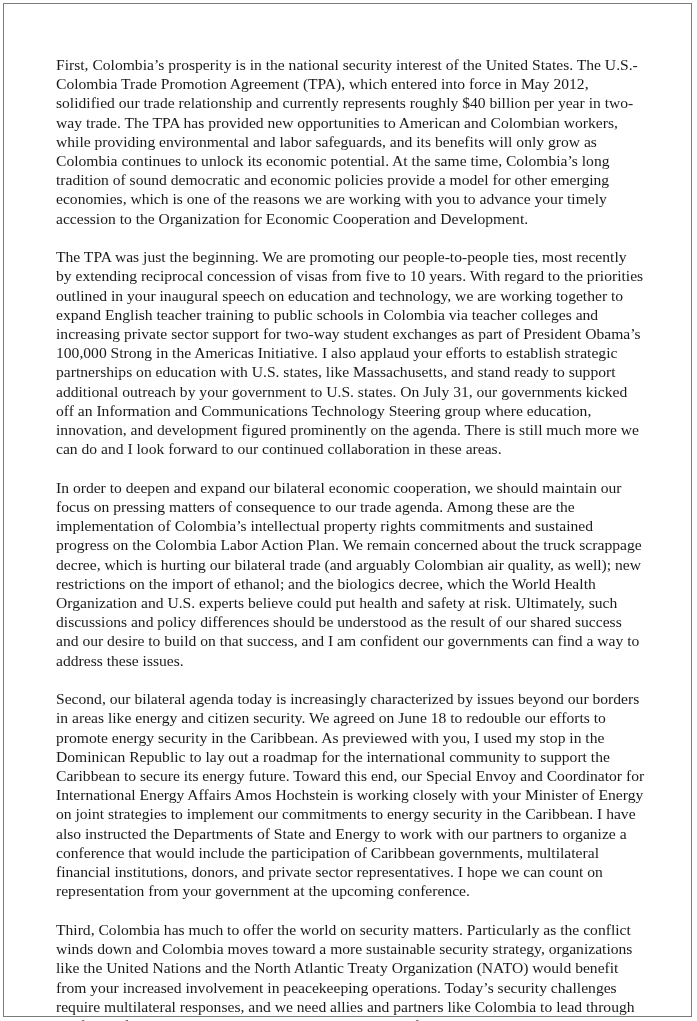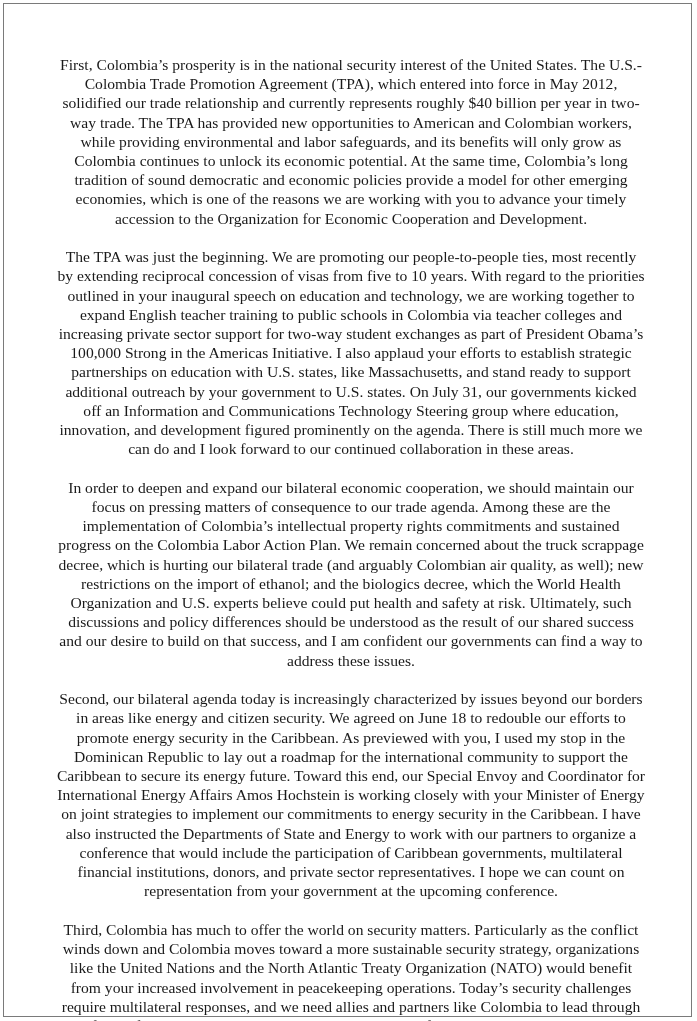--- a/index.html
+++ b/index.html
@@ -6,21 +6,21 @@
   body { width: 697px; height: 1021px; position: relative; overflow: hidden; }
   .page {
     position: absolute; left: 3px; top: 3px; width: 689px; height: 1014px;
     border: 1px solid #7a7a7a; box-sizing: border-box; background: #fff;
   }
   .content {
     position: absolute; left: 52px; top: 51px; width: 590px;
     font-family: "Liberation Serif", "DejaVu Serif", serif;
     font-size: 15.6px; line-height: 19.2px; color: #1a1a1a;
   }
-  .content p { margin: 0 0 19.4px 0; text-align: center; }
+  .content p { margin: 0 0 19.4px 0; text-align: left; }
 </style>
 </head>
 <body>
 
 <div class="page">
   <div class="content">
     <p>First, Colombia’s prosperity is in the national security interest of the United States. The U.S.-Colombia Trade Promotion Agreement (TPA), which entered into force in May 2012, solidified our trade relationship and currently represents roughly $40 billion per year in two-way trade. The TPA has provided new opportunities to American and Colombian workers, while providing environmental and labor safeguards, and its benefits will only grow as Colombia continues to unlock its economic potential. At the same time, Colombia’s long tradition of sound democratic and economic policies provide a model for other emerging economies, which is one of the reasons we are working with you to advance your timely accession to the Organization for Economic Cooperation and Development.</p>
     <p>The TPA was just the beginning. We are promoting our people-to-people ties, most recently by extending reciprocal concession of visas from five to 10 years. With regard to the priorities outlined in your inaugural speech on education and technology, we are working together to expand English teacher training to public schools in Colombia via teacher colleges and increasing private sector support for two-way student exchanges as part of President Obama’s 100,000 Strong in the Americas Initiative. I also applaud your efforts to establish strategic partnerships on education with U.S. states, like Massachusetts, and stand ready to support additional outreach by your government to U.S. states. On July 31, our governments kicked off an Information and Communications Technology Steering group where education, innovation, and development figured prominently on the agenda. There is still much more we can do and I look forward to our continued collaboration in these areas.</p>
     <p>In order to deepen and expand our bilateral economic cooperation, we should maintain our focus on pressing matters of consequence to our trade agenda. Among these are the implementation of Colombia’s intellectual property rights commitments and sustained progress on the Colombia Labor Action Plan. We remain concerned about the truck scrappage decree, which is hurting our bilateral trade (and arguably Colombian air quality, as well); new restrictions on the import of ethanol; and the biologics decree, which the World Health Organization and U.S. experts believe could put health and safety at risk. Ultimately, such discussions and policy differences should be understood as the result of our shared success and our desire to build on that success, and I am confident our governments can find a way to address these issues.</p>
     <p>Second, our bilateral agenda today is increasingly characterized by issues beyond our borders in areas like energy and citizen security. We agreed on June 18 to redouble our efforts to promote energy security in the Caribbean. As previewed with you, I used my stop in the Dominican Republic to lay out a roadmap for the international community to support the Caribbean to secure its energy future. Toward this end, our Special Envoy and Coordinator for International Energy Affairs Amos Hochstein is working closely with your Minister of Energy on joint strategies to implement our commitments to energy security in the Caribbean. I have also instructed the Departments of State and Energy to work with our partners to organize a conference that would include the participation of Caribbean governments, multilateral financial institutions, donors, and private sector representatives. I hope we can count on representation from your government at the upcoming conference.</p>

